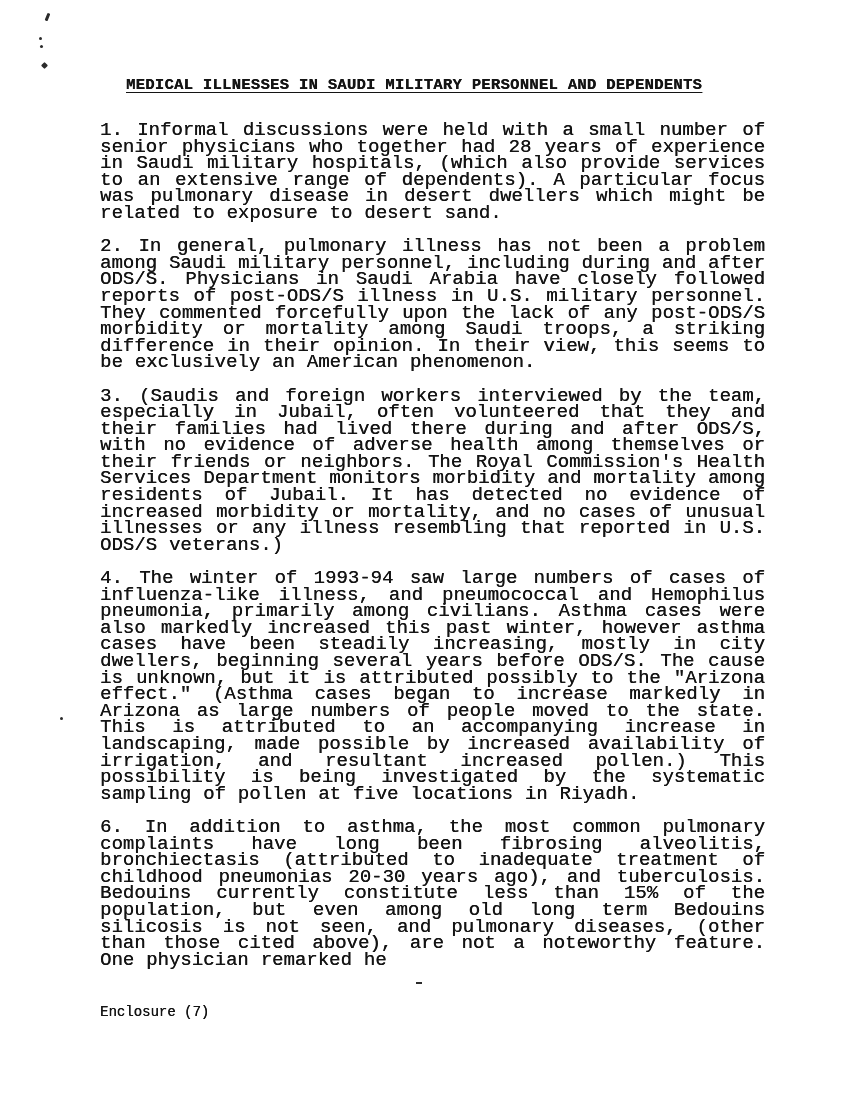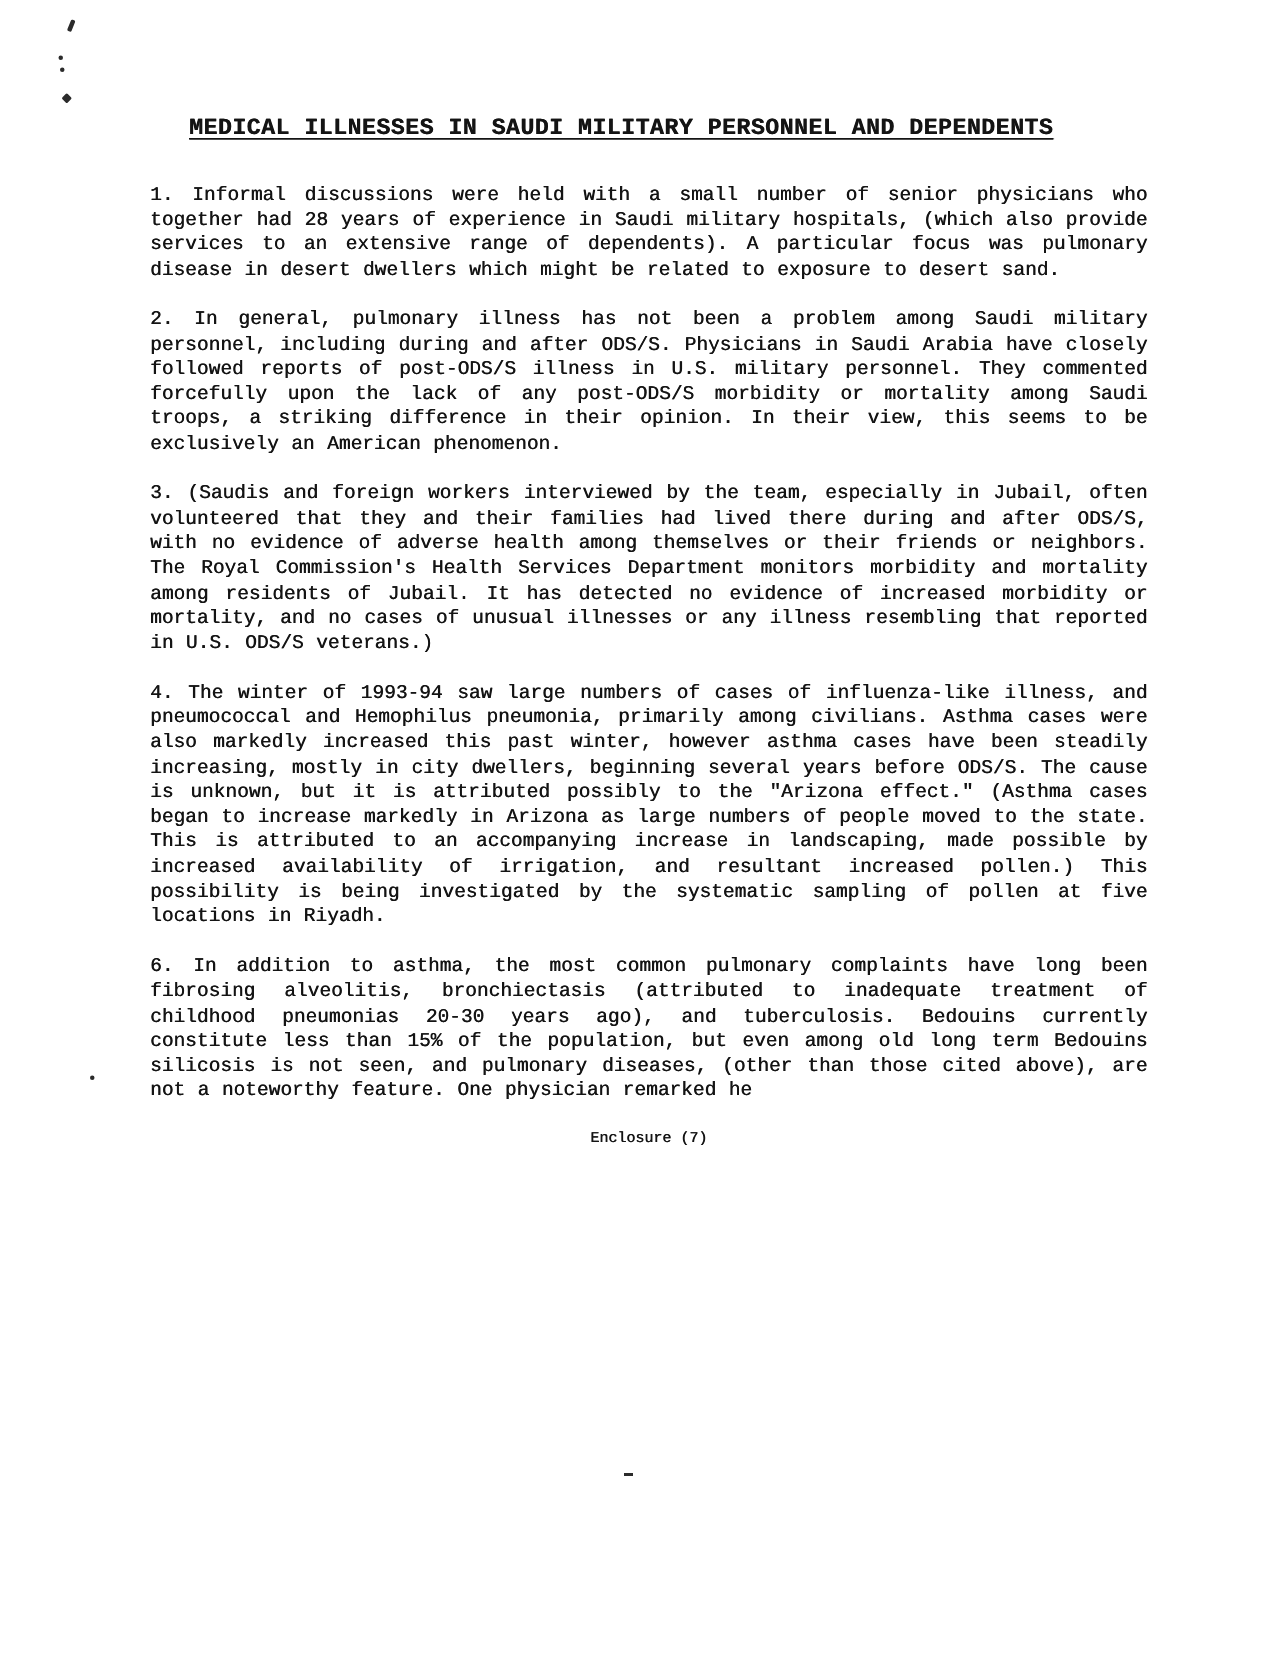--- a/index.html
+++ b/index.html
@@ -26,32 +26,32 @@
     font-size: 15.5px;
     font-weight: bold;
     letter-spacing: 0.3px;
     text-decoration: underline;
     text-underline-offset: 3px;
     margin: 0 0 28px 26px;
     white-space: nowrap;
     text-shadow: 0.3px 0 0 currentColor;
   }
   .para {
-    font-size: 13px;
+    font-size: 19px;
     line-height: 16.6px;
     text-align: justify;
     margin: 0 0 16.6px 0;
     text-shadow: 0.3px 0 0 currentColor;
     word-spacing: 0.5px;
   }
   .para:last-of-type { margin-bottom: 0; }
   .footer-line {
-    margin-top: 18px;
-    font-size: 10px;
-    text-align: center;
+    margin-top: 36px;
+    font-size: 14px;
+    text-align: left;
     text-shadow: 0.3px 0 0 currentColor;
   }
   
   .artifact {
     position: absolute;
     background: #2b2b2b;
   }
   .artifact.tick-top      { left: 46px; top: 13px;  width: 2.5px; height: 8px; transform: rotate(22deg); border-radius: 1px; }
   .artifact.colon-top     { left: 39px; top: 37px;  width: 3px;   height: 3px; border-radius: 50%; box-shadow: 1px 8px 0 0 #2b2b2b; }
   .artifact.dot-top       { left: 42px; top: 63px;  width: 5px;   height: 5px; border-radius: 1px; transform: rotate(45deg); }

